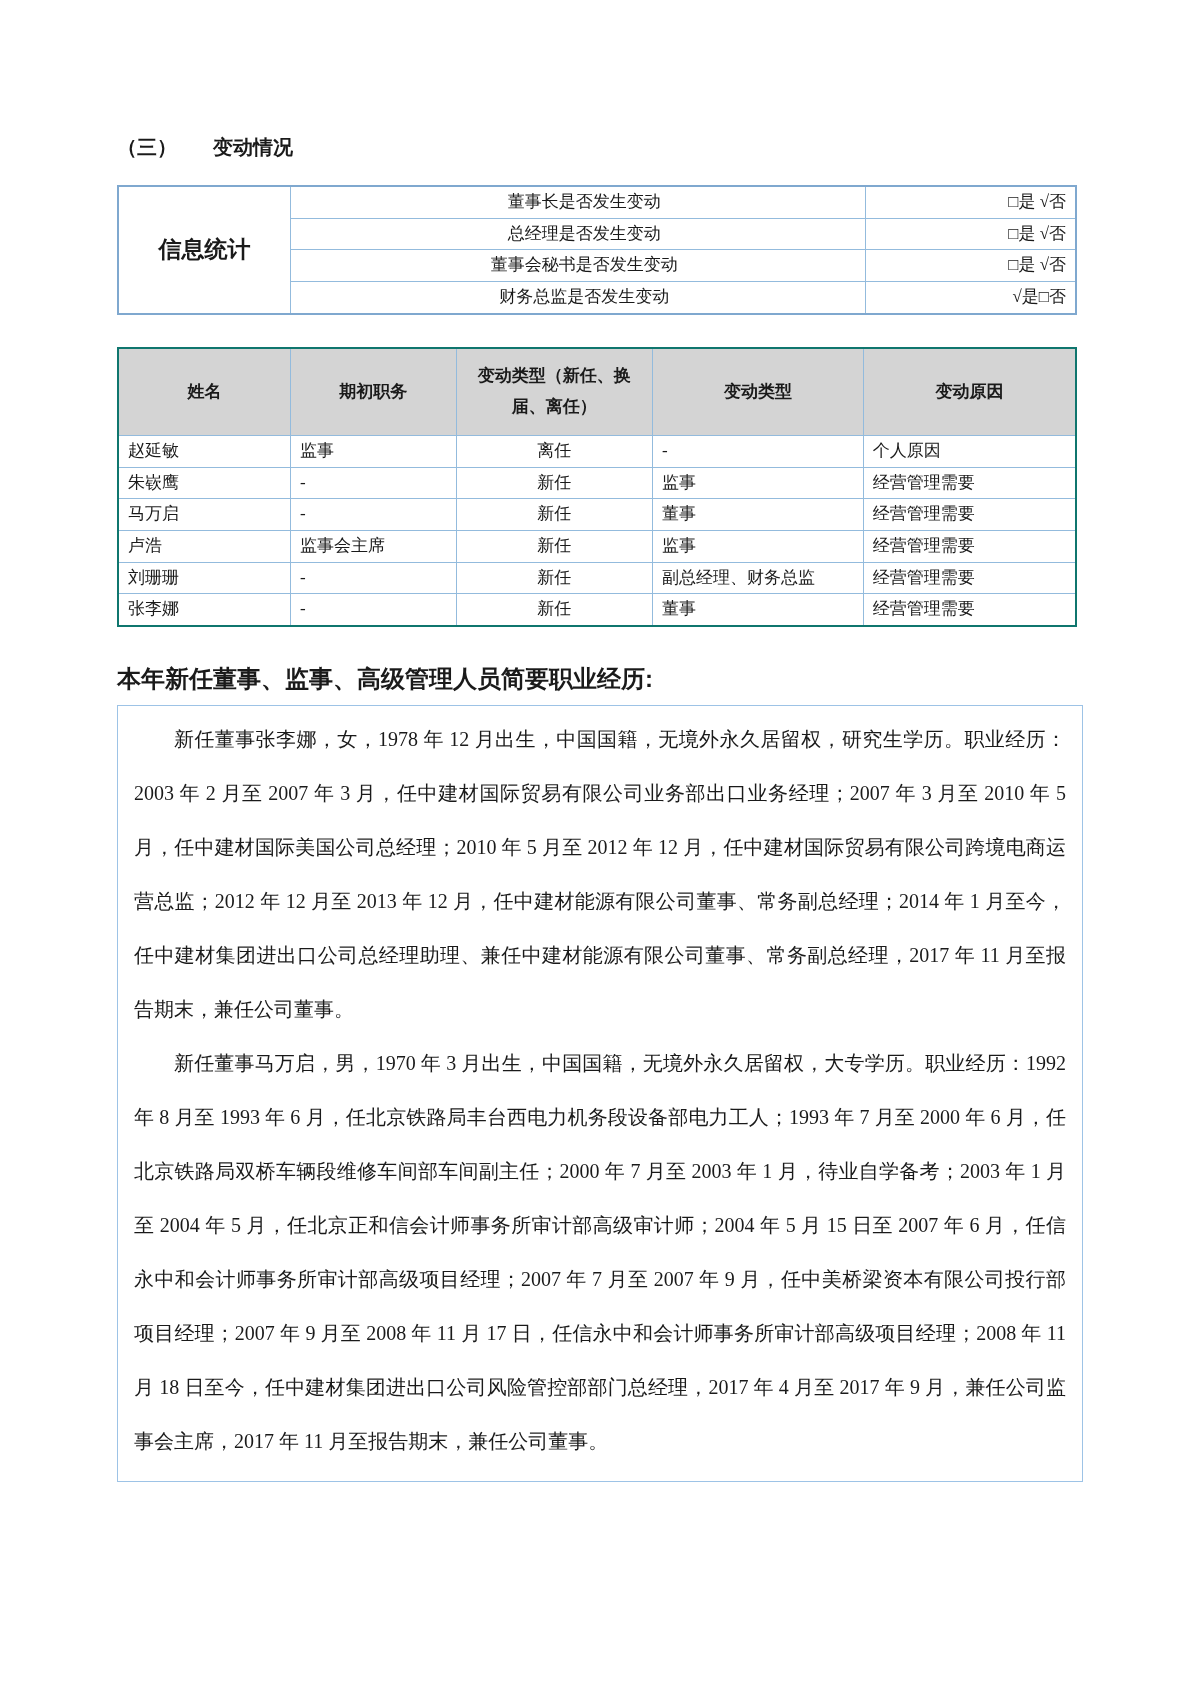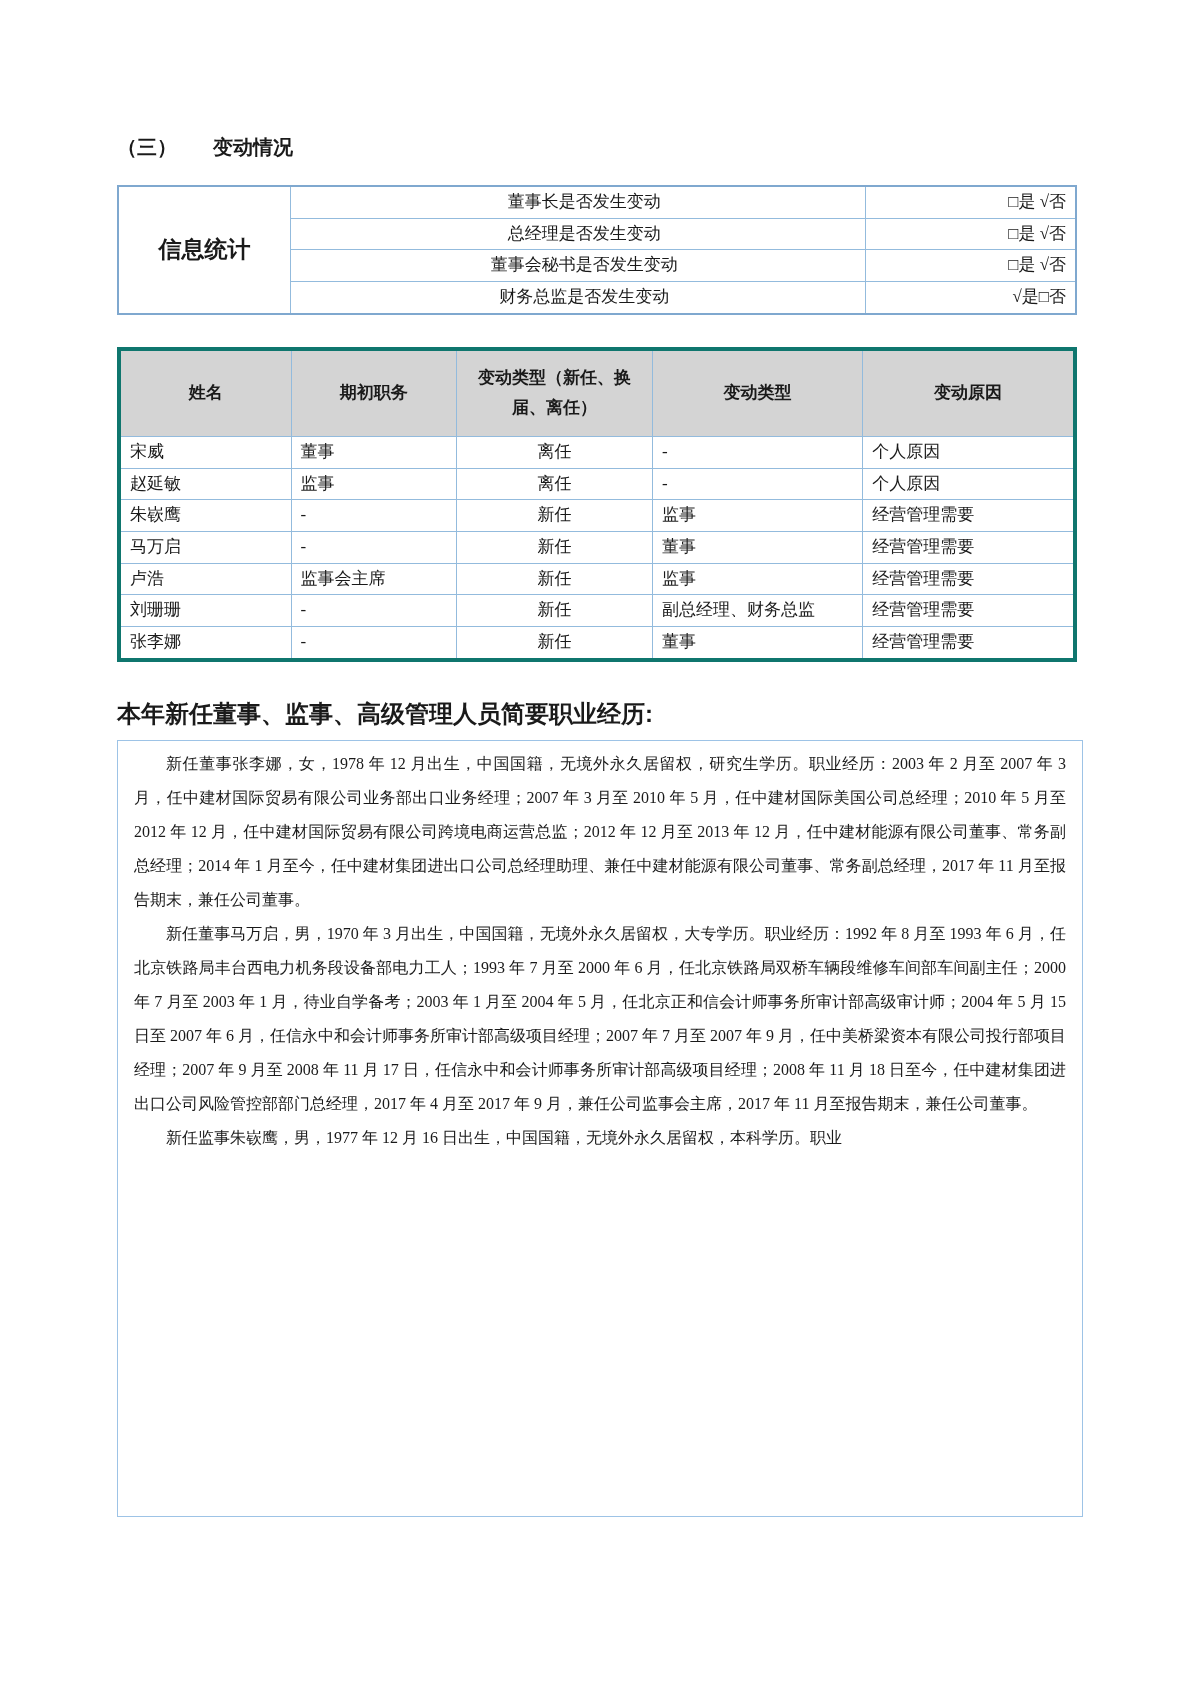--- a/index.html
+++ b/index.html
@@ -25,21 +25,21 @@
     font-family: "Liberation Sans", "DejaVu Sans", sans-serif;
   }
   
   table {
     border-collapse: collapse;
     width: 960px;
     table-layout: fixed;
     font-size: 17px;
   }
   table.info-table { border: 2px solid #7fa8cf; }
-  table.change-table { border: 4px solid #0f766e; margin-top: 32px; }
+  table.change-table { border: 2px solid #0f766e; margin-top: 32px; }
   td, th {
     border: 1px solid #93bbdd;
     padding: 3px 9px;
     vertical-align: middle;
     font-weight: normal;
     line-height: 1.45;
   }
   .info-table td { height: 28px; }
   .info-label {
     text-align: center;
@@ -69,22 +69,22 @@
   }
   .bio-block {
     margin-top: 10px;
     width: 966px;
     height: 777px;
     border: 1px solid #9dc3e6;
     padding: 6px 16px;
     overflow: hidden;
   }
   .bio-block p {
-    font-size: 16px;
-    line-height: 34px;
+    font-size: 20px;
+    line-height: 54px;
     text-align: justify;
     text-indent: 2em;
   }
 </style>
 </head>
 <body>
 
 <div class="page">
 
   <div class="section-heading">
@@ -131,27 +131,20 @@
       <tr>
         <th>姓名</th>
         <th>期初职务</th>
         <th>变动类型（新任、换届、离任）</th>
         <th>变动类型</th>
         <th>变动原因</th>
       </tr>
     </thead>
     <tbody>
       <tr>
-        <td>宋威</td>
-        <td>董事</td>
-        <td class="center">离任</td>
-        <td>-</td>
-        <td>个人原因</td>
-      </tr>
-      <tr>
         <td>赵延敏</td>
         <td>监事</td>
         <td class="center">离任</td>
         <td>-</td>
         <td>个人原因</td>
       </tr>
       <tr>
         <td>朱嵚鹰</td>
         <td>-</td>
         <td class="center">新任</td>

